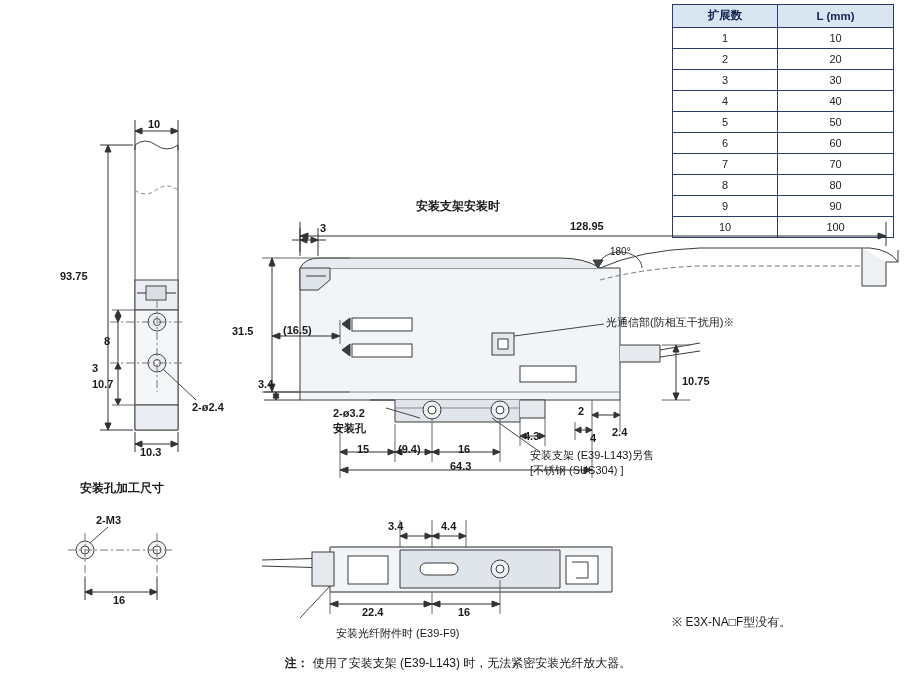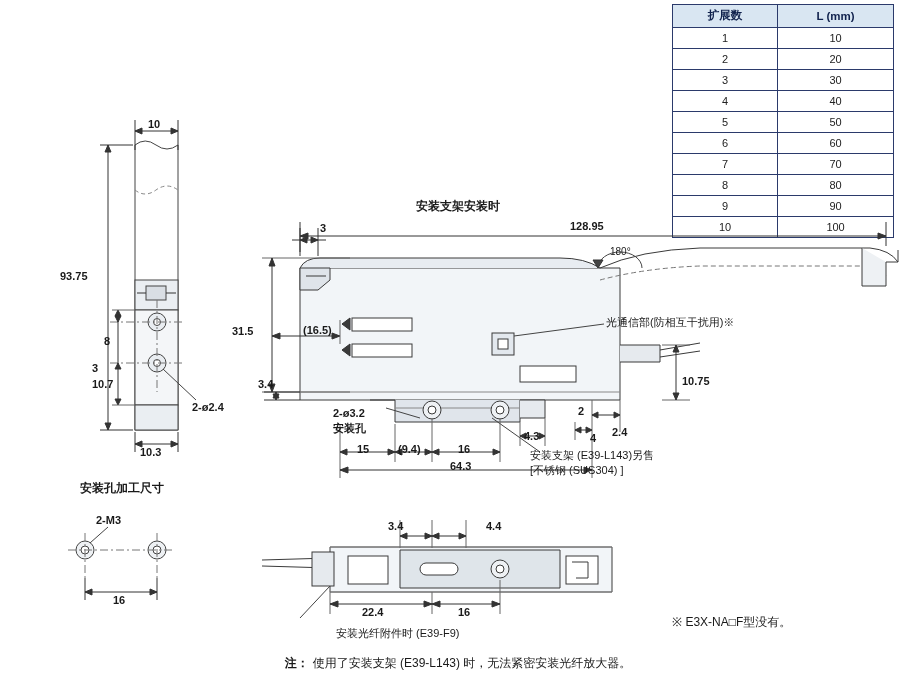--- a/index.html
+++ b/index.html
@@ -372,39 +372,39 @@
 
   <div class="lbl big" style="left:80px; top:480px;">安装孔加工尺寸</div>
   <div class="lbl b" style="left:96px; top:514px;">2-M3</div>
   <div class="lbl b" style="left:113px; top:594px;">16</div>
 
   <div class="lbl big" style="left:416px; top:198px;">安装支架安装时</div>
   <div class="lbl b" style="left:320px; top:222px;">3</div>
   <div class="lbl b" style="left:570px; top:220px;">128.95</div>
   <div class="lbl sm" style="left:610px; top:246px;">180°</div>
   <div class="lbl b" style="left:232px; top:325px;">31.5</div>
-  <div class="lbl b" style="left:283px; top:324px;margin-left:20px;">(16.5)</div>
+  <div class="lbl b" style="left:283px; top:324px;">(16.5)</div>
   <div class="lbl b" style="left:258px; top:378px;">3.4</div>
   <div class="lbl b" style="left:682px; top:375px;">10.75</div>
   <div class="lbl b" style="left:612px; top:426px;">2.4</div>
   <div class="lbl b" style="left:578px; top:405px;">2</div>
   <div class="lbl b" style="left:590px; top:432px;">4</div>
   <div class="lbl b" style="left:524px; top:430px;">4.3</div>
   <div class="lbl b" style="left:357px; top:443px;">15</div>
   <div class="lbl b" style="left:398px; top:443px;">(9.4)</div>
   <div class="lbl b" style="left:458px; top:443px;">16</div>
   <div class="lbl b" style="left:450px; top:460px;">64.3</div>
   <div class="lbl b" style="left:333px; top:407px;">2-ø3.2</div>
   <div class="lbl b" style="left:333px; top:421px;">安装孔</div>
   <div class="lbl" style="left:606px; top:315px;">光通信部(防相互干扰用)※</div>
   <div class="lbl" style="left:530px; top:448px;">安装支架 (E39-L143)另售</div>
   <div class="lbl" style="left:530px; top:463px;">[不锈钢 (SUS304) ]</div>
 
   <div class="lbl b" style="left:388px; top:520px;">3.4</div>
-  <div class="lbl b" style="left:441px; top:520px;margin-left:45px;">4.4</div>
+  <div class="lbl b" style="left:441px; top:520px;">4.4</div>
   <div class="lbl b" style="left:362px; top:606px;">22.4</div>
   <div class="lbl b" style="left:458px; top:606px;">16</div>
   <div class="lbl" style="left:336px; top:626px;">安装光纤附件时 (E39-F9)</div>
 
   <div class="lbl" style="left:672px; top:613px; font-size:12px;">※ E3X-NA□F型没有。</div>
 
   <div class="note-bar">
     <b>注：</b><span>使用了安装支架 (E39-L143) 时，无法紧密安装光纤放大器。</span>
   </div>
 

